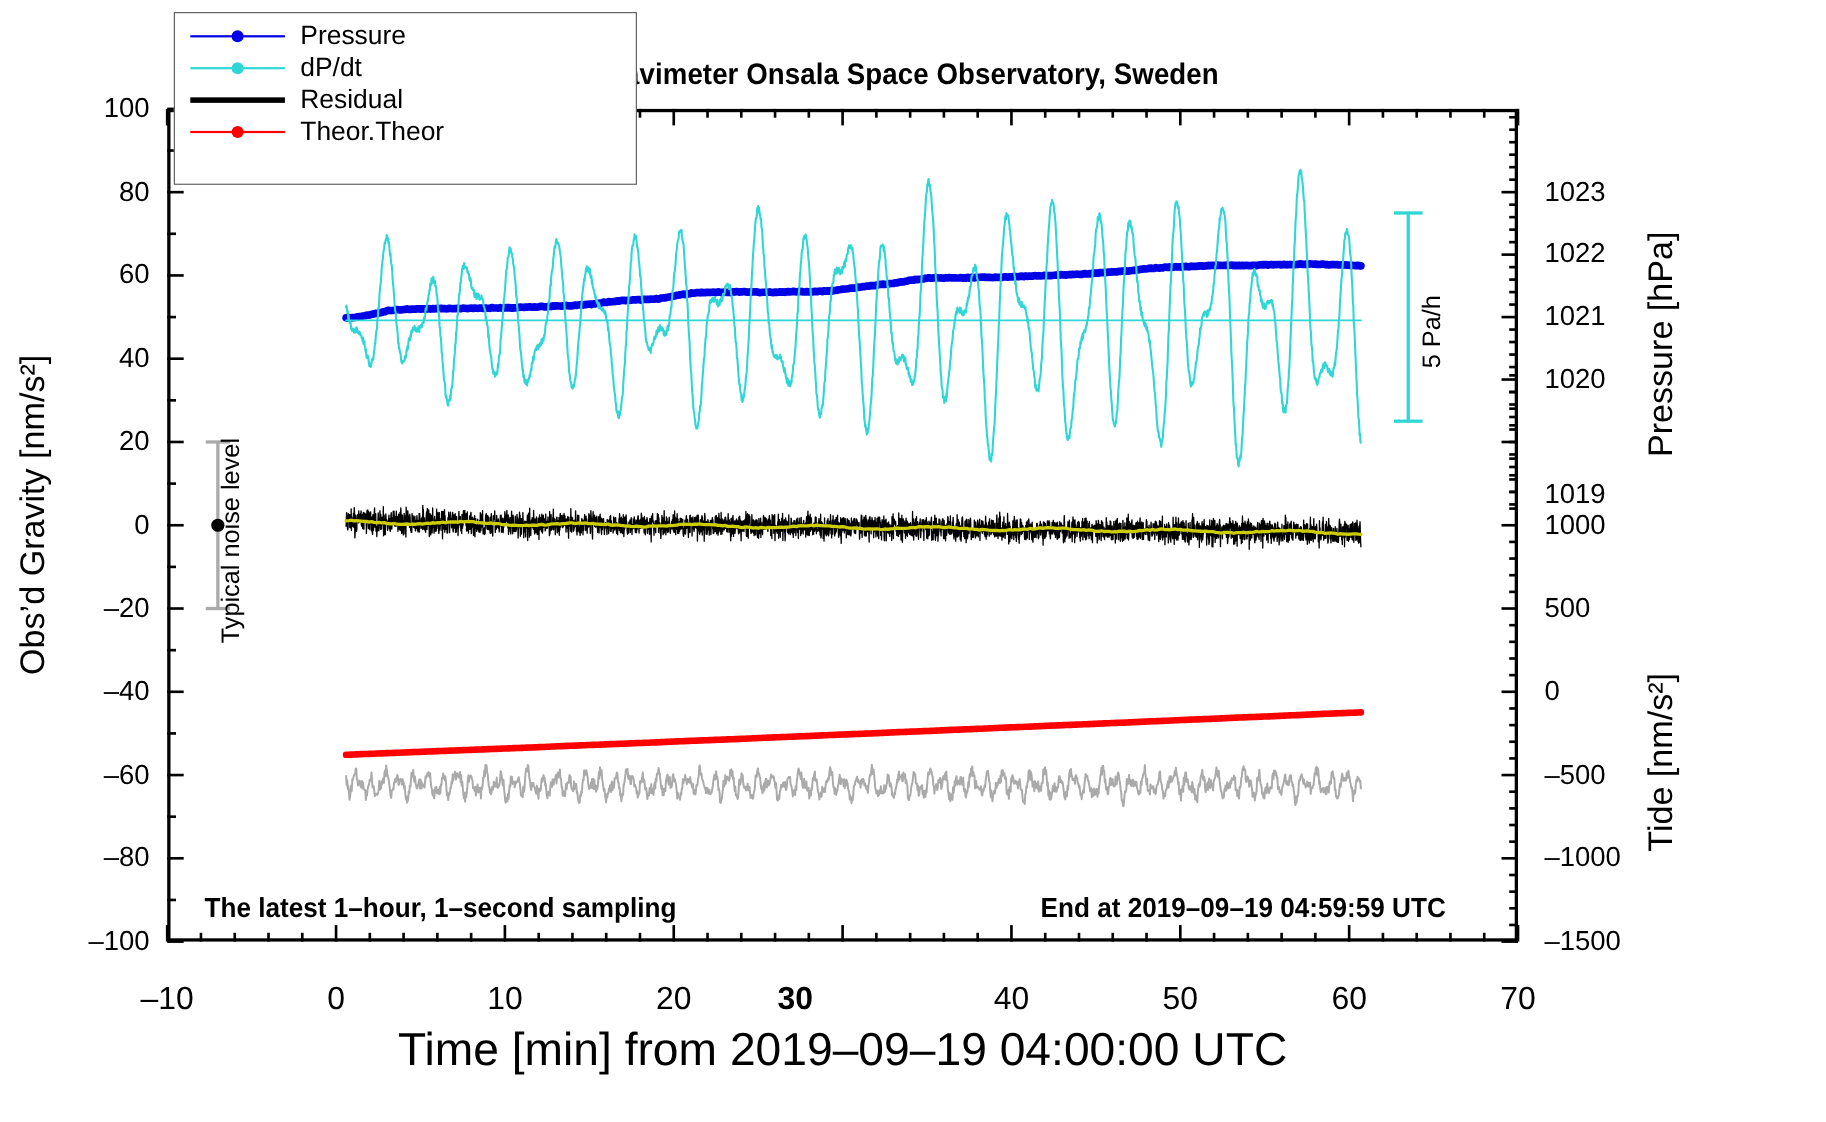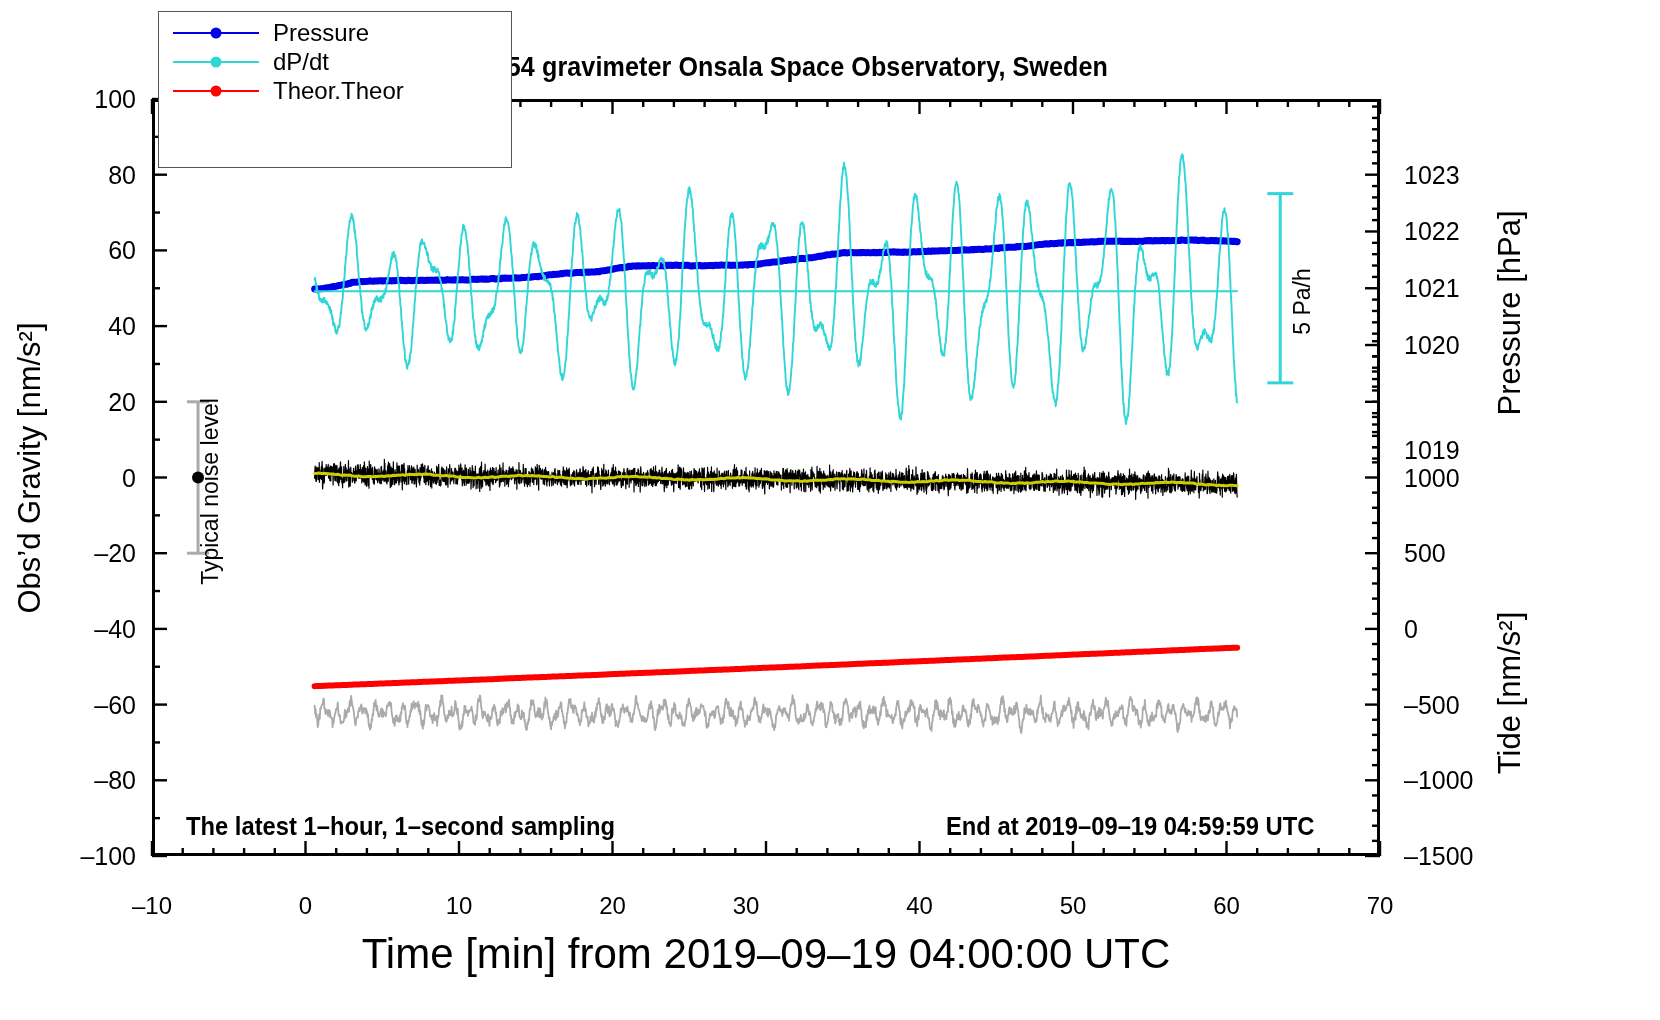--- a/index.html
+++ b/index.html
@@ -22,42 +22,42 @@
   }
 
   
   .ytick{position:absolute;right:0;text-align:center;font-size:25px;white-space:nowrap;
          transform:translateY(-50%);font-family:"Liberation Sans",sans-serif;}
   #yleft{position:absolute;left:20px;top:0;width:116px;height:1020px;}
   .rtick{position:absolute;left:0;text-align:left;font-size:25px;white-space:nowrap;
          transform:translateY(-50%);}
   #yright{position:absolute;left:1404px;top:0;width:150px;height:1020px;}
   #xticks{position:absolute;left:0;top:892px;width:1660px;height:40px;}
-  .xtick{position:absolute;font-size:24px;transform:translateX(-50%);white-space:nowrap;}
+  .xtick{position:absolute;font-size:29px;transform:translateX(-50%);white-space:nowrap;}
 
   
   #ylabel{
     position:absolute;left:-350px;top:450px;width:760px;text-align:center;font-size:31px;
     transform:rotate(-90deg);transform-origin:center center;white-space:nowrap;
   }
   #rlabel-pressure{
     position:absolute;left:1230px;top:295px;width:560px;text-align:center;font-size:31px;
     transform:rotate(-90deg);transform-origin:center center;white-space:nowrap;
   }
   #rlabel-tide{
     position:absolute;left:1240px;top:675px;width:540px;text-align:center;font-size:31px;
     transform:rotate(-90deg);transform-origin:center center;white-space:nowrap;
   }
   #xlabel{
     position:absolute;left:152px;top:930px;width:1228px;text-align:center;font-size:42px;white-space:nowrap;
   }
 
   
   #legend{
-    position:absolute;left:158px;top:11px;width:354px;height:157px;
+    position:absolute;left:158px;top:11px;width:421px;height:157px;
     background:#fff;border:1.6px solid #555;box-sizing:border-box;
     padding:6px 0 0 0;z-index:20;
   }
   .leg-row{display:flex;align-items:center;height:29px;padding-left:14px;}
   .leg-sym{position:relative;width:86px;height:20px;flex:0 0 86px;}
   .leg-line{position:absolute;top:50%;left:0;width:86px;height:0;transform:translateY(-50%);}
   .leg-dot{position:absolute;top:50%;left:43px;width:11px;height:11px;border-radius:50%;
            transform:translate(-50%,-50%);}
   .leg-txt{font-size:24px;padding-left:14px;white-space:nowrap;}
 
@@ -302,21 +302,21 @@
       <div class="rtick" style="top: 704.6px;">–500</div>
       <div class="rtick" style="top: 628.9px;">0</div>
       <div class="rtick" style="top: 553.2px;">500</div>
       <div class="rtick" style="top: 477.5px;">1000</div>
     </div>
   <div id="xticks">
       <div class="xtick" style="left: 152px;">–10</div>
       <div class="xtick" style="left: 305.5px;">0</div>
       <div class="xtick" style="left: 459px;">10</div>
       <div class="xtick" style="left: 612.5px;">20</div>
-      <div class="xtick" style="left: 746px;">30</div>
+      <div class="xtick" style="left: 723px; font-weight: bold;">30</div>
       <div class="xtick" style="left: 919.5px;">40</div>
       <div class="xtick" style="left: 1073px;">50</div>
       <div class="xtick" style="left: 1226.5px;">60</div>
       <div class="xtick" style="left: 1380px;">70</div>
     </div>
 
   <div id="ylabel">Obs’d Gravity [nm/s²]</div>
   <div id="rlabel-pressure">Pressure [hPa]</div>
   <div id="rlabel-tide">Tide [nm/s²]</div>
   <div id="xlabel">Time [min] from 2019–09–19 04:00:00 UTC</div>
@@ -331,20 +331,26 @@
       </div>
       <div class="leg-row">
         <div class="leg-sym">
           <div class="leg-line" style="border-top: 2.2px solid rgb(48, 214, 214);"></div>
           <div class="leg-dot" style="background: rgb(48, 214, 214);"></div>
         </div>
         <div class="leg-txt">dP/dt</div>
       </div>
       <div class="leg-row">
         <div class="leg-sym">
+          <div class="leg-line" style="border-top: 5px solid rgb(0, 0, 0);"></div>
+        </div>
+        <div class="leg-txt">Residual</div>
+      </div>
+      <div class="leg-row">
+        <div class="leg-sym">
           <div class="leg-line" style="border-top: 2.2px solid rgb(255, 0, 0);"></div>
           <div class="leg-dot" style="background: rgb(255, 0, 0);"></div>
         </div>
         <div class="leg-txt">Theor.Theor</div>
       </div>
     </div>
 
   <div class="foot" id="foot-left">The latest 1–hour, 1–second sampling</div>
   <div class="foot" id="foot-right">End at 2019–09–19 04:59:59 UTC</div>
 

